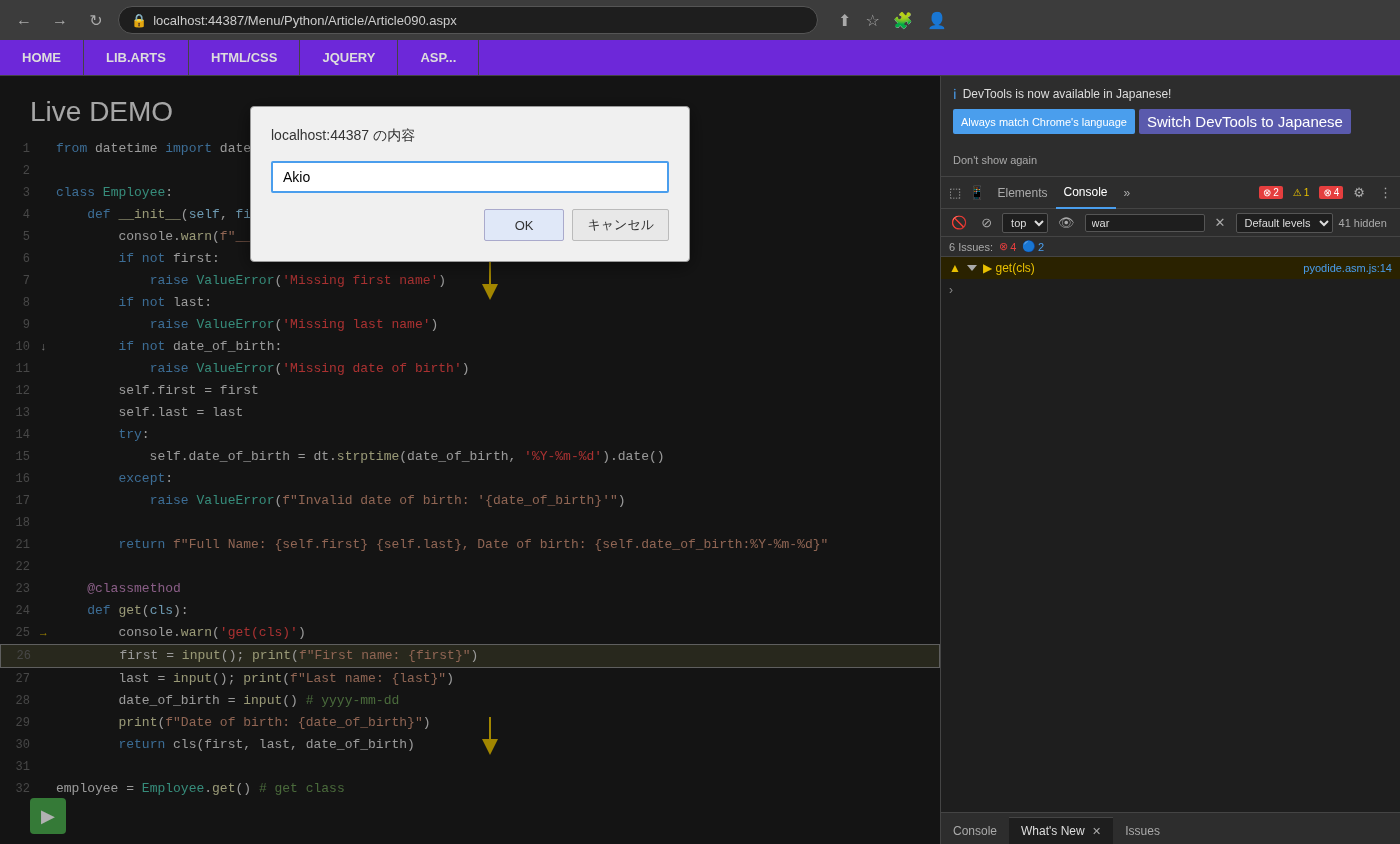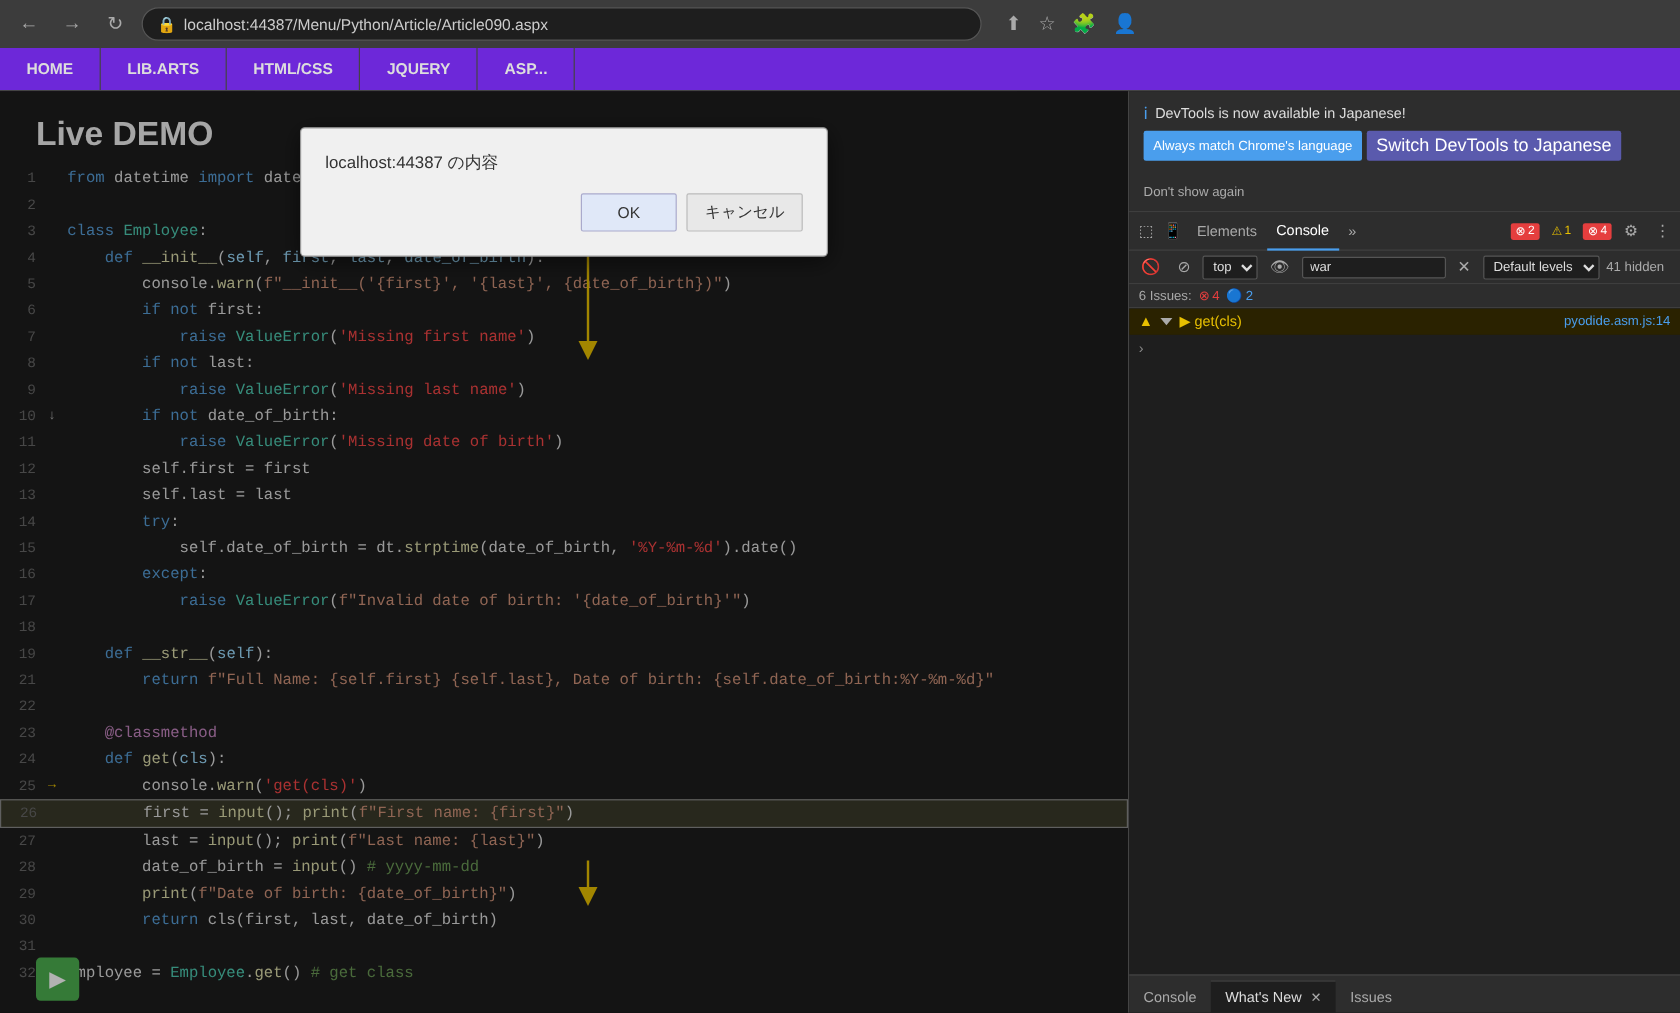--- a/index.html
+++ b/index.html
@@ -79,21 +79,21 @@
     .code-area {
       flex: 1;
       background: #1e1e1e;
       overflow: hidden;
       position: relative;
     }
 
     .demo-title {
       color: #eee;
       font-size: 28px;
-      font-weight: bold;
+      font-weight: normal;
       padding: 20px 14px 10px 30px;
     }
 
     .code-block {
       background: #1e1e1e;
       font-family: 'Courier New', monospace;
       font-size: 13px;
       padding: 0 0 10px 0;
       overflow-x: auto;
     }
@@ -539,25 +539,20 @@
         <span class="line-arrow"></span>
         <span class="line-code">            <span class="kw">raise</span> <span class="cls">ValueError</span>(<span class="str">f"Invalid date of birth: '{date_of_birth}'"</span>)</span>
       </div>
 
       <div class="code-line">
         <span class="line-num">18</span>
         <span class="line-arrow"></span>
         <span class="line-code"></span>
       </div>
 
-      <div class="code-line">
-        <span class="line-num">19</span>
-        <span class="line-arrow"></span>
-        <span class="line-code">    <span class="kw">def</span> <span class="fn">__str__</span>(<span class="param">self</span>):</span>
-      </div>
 
 
       <div class="code-line">
         <span class="line-num">21</span>
         <span class="line-arrow"></span>
         <span class="line-code">        <span class="kw">return</span> <span class="str">f"Full Name: {self.first} {self.last}, </span><span style="color:#ce9178;">Date</span><span class="str"> of birth: {self.date_of_birth:%Y-%m-%d}"</span></span>
       </div>
 
       <div class="code-line">
         <span class="line-num">22</span>
@@ -736,18 +731,19 @@
       </button>
       <button class="bottom-tab">Issues</button>
     </div>
 
   </div>
 </div>
 
 <div style="position:fixed;top:76px;left:0;width:940px;height:calc(100% - 76px);background:rgba(0,0,0,0.3);display:flex;align-items:flex-start;justify-content:center;padding-top:30px;z-index:100;">
   <div class="dialog-box">
     <div class="dialog-title">localhost:44387 の内容</div>
+    <input class="dialog-input" type="text" value="Akio" style="">
     <div class="dialog-buttons">
       <button class="dialog-ok-btn">OK</button>
       <button class="dialog-cancel-btn">キャンセル</button>
     </div>
   </div>
 </div>
 
 </body></html>

